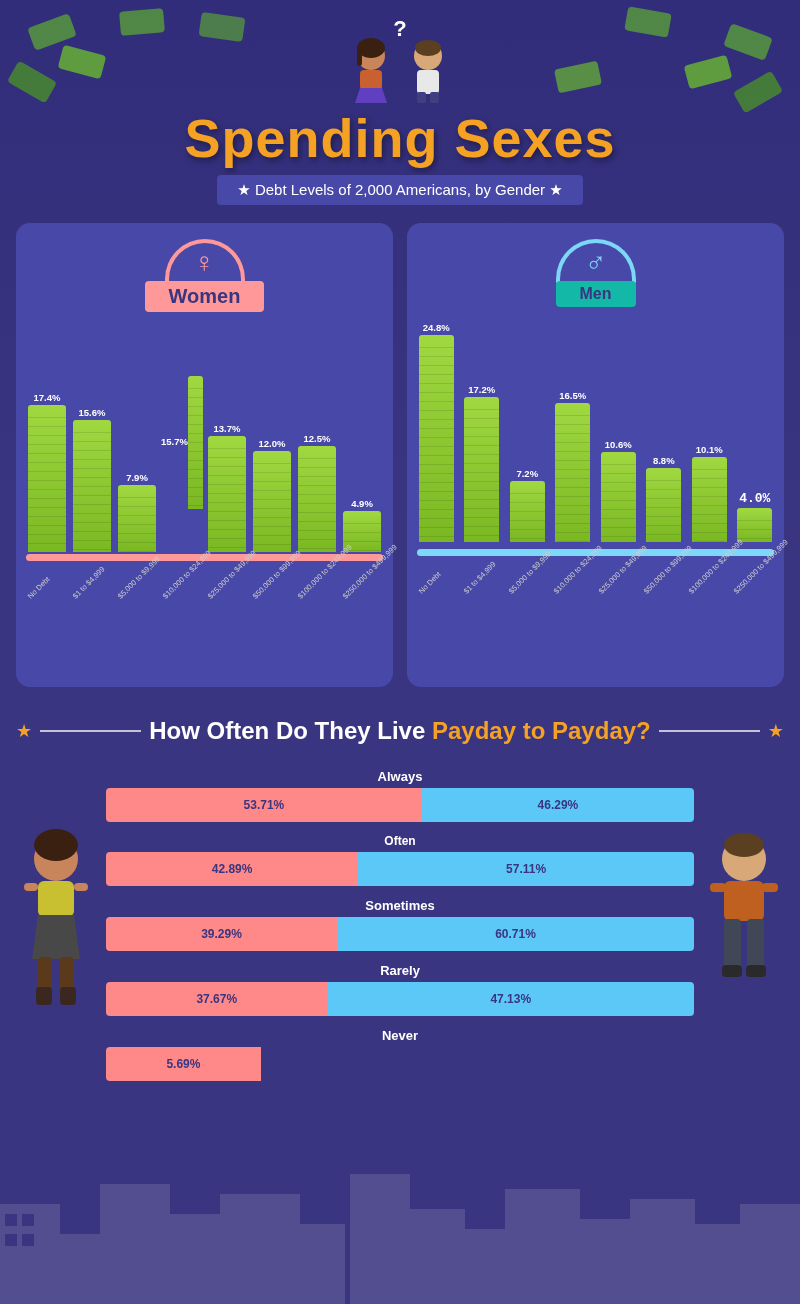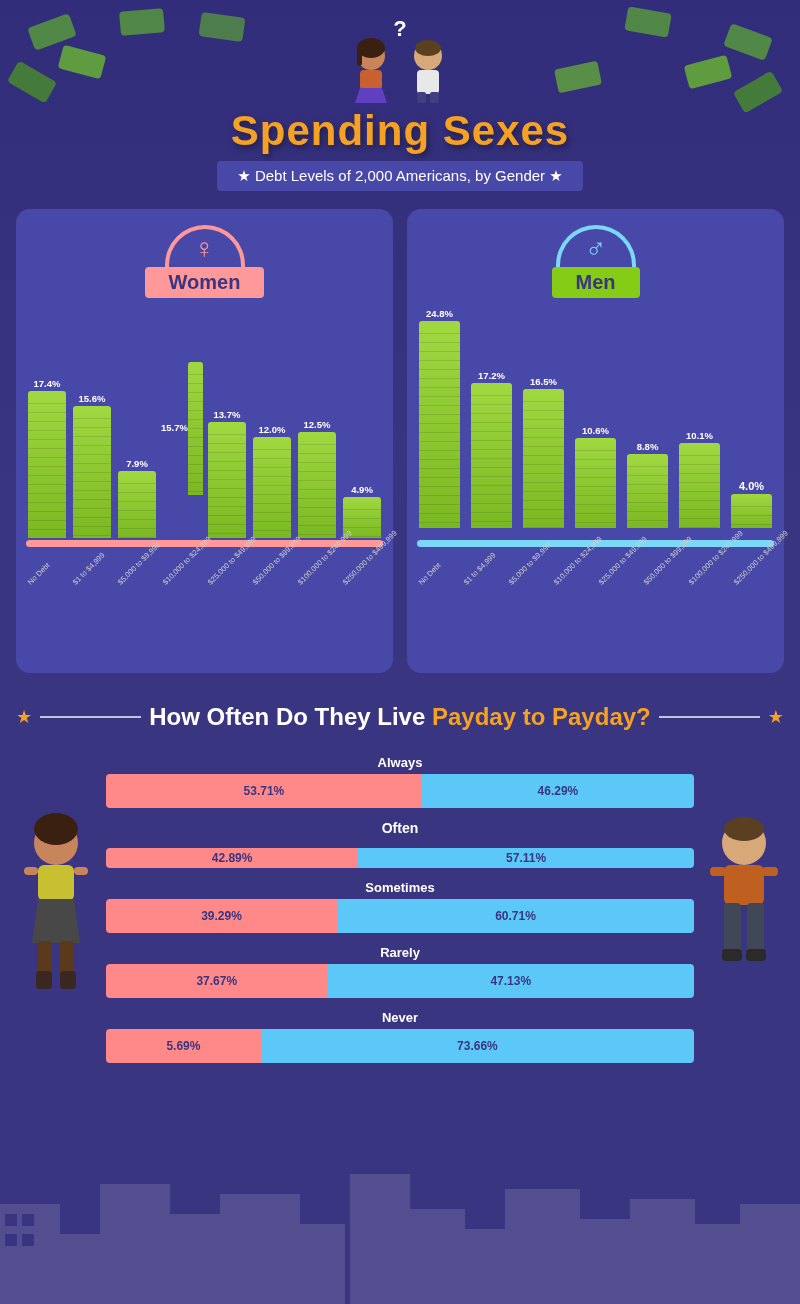--- a/index.html
+++ b/index.html
@@ -85,21 +85,21 @@
 
             <rect x="16" y="32" width="22" height="24" rx="4" fill="#e8e8e8"></rect>
 
             <rect x="16" y="54" width="9" height="11" rx="2" fill="#404080"></rect>
             <rect x="29" y="54" width="9" height="11" rx="2" fill="#404080"></rect>
           </svg>
         </div>
       </div>
     </div>
 
-    <div style="font-size:42px;font-weight:900;color:#f4a124;letter-spacing:1px;text-shadow:2px 3px 6px rgba(0,0,0,0.4);">Spending Sexes</div>
+    <div style="font-size:54px;font-weight:900;color:#f4a124;letter-spacing:1px;text-shadow:2px 3px 6px rgba(0,0,0,0.4);">Spending Sexes</div>
     <div style="display:inline-block;background:#4848a8;color:#fff;font-size:15px;padding:6px 20px;border-radius:4px;margin-top:6px;">★  Debt Levels of 2,000 Americans, by Gender  ★</div>
   </div>
 
   <div style="display:flex;gap:14px;padding:10px 16px 20px;position:relative;z-index:2;">
 
     <div style="flex:1;background:#4848a8;border-radius:14px;padding:16px 10px 60px;position:relative;">
 
       <div style="display:flex;flex-direction:column;align-items:center;margin-bottom:10px;">
         <div style="width:80px;height:44px;border:4px solid #f99;border-bottom:none;border-radius:40px 40px 0 0;display:flex;align-items:center;justify-content:center;">
           <span style="color:#f99;font-size:28px;">♀</span>
@@ -190,38 +190,44 @@
           </div>
         </div>
     </div>
 
     <div style="flex:1;background:#4848a8;border-radius:14px;padding:16px 10px 60px;position:relative;">
 
       <div style="display:flex;flex-direction:column;align-items:center;margin-bottom:10px;">
         <div style="width:80px;height:44px;border:4px solid #7dd8f8;border-bottom:none;border-radius:40px 40px 0 0;display:flex;align-items:center;justify-content:center;">
           <span style="color:#7dd8f8;font-size:28px;">♂</span>
         </div>
-        <div style="background:#84cc16;color:#3a3580;font-size:20px;font-weight:900;padding:4px 24px;border-radius:4px;margin-top:-2px;">Men</div>
+        <div style="background:#14b8a6;color:#3a3580;font-size:16px;font-weight:900;padding:4px 24px;border-radius:4px;margin-top:-2px;">Men</div>
       </div>
 
       <div style="display:flex;align-items:flex-end;gap:3px;height:230px;padding-bottom:0;position:relative;">
-        <div id="men-bars" style="display:flex;align-items:flex-start;gap:7px;width:100%;height:100%;">
+        <div id="men-bars" style="display:flex;align-items:center;gap:7px;width:100%;height:100%;">
             <div style="flex: 1 1 0%; display: flex; flex-direction: column; align-items: center; justify-content: flex-end; height: 220px; position: relative;">
               <div style="color: rgb(255, 255, 255); font-size: 9.5px; font-weight: bold; text-align: center; margin-bottom: 2px; white-space: nowrap;">24.8%</div>
               <div style="width: 90%; height: 210px; background: linear-gradient(to top, rgb(122, 184, 34), rgb(160, 216, 64)); border-radius: 3px 3px 0px 0px; position: relative; min-height: 4px;">
                 <div style="position:absolute;top:4px;left:0;right:0;bottom:0;background:repeating-linear-gradient(to bottom, transparent, transparent 8px, rgba(0,0,0,0.1) 8px, rgba(0,0,0,0.1) 9px);border-radius:3px;"></div>
               </div>
             </div>
             <div style="flex: 1 1 0%; display: flex; flex-direction: column; align-items: center; justify-content: flex-end; height: 220px; position: relative;">
               <div style="color: rgb(255, 255, 255); font-size: 9.5px; font-weight: bold; text-align: center; margin-bottom: 2px; white-space: nowrap;">17.2%</div>
               <div style="width: 90%; height: 145px; background: linear-gradient(to top, rgb(122, 184, 34), rgb(160, 216, 64)); border-radius: 3px 3px 0px 0px; position: relative; min-height: 4px;">
                 <div style="position:absolute;top:4px;left:0;right:0;bottom:0;background:repeating-linear-gradient(to bottom, transparent, transparent 8px, rgba(0,0,0,0.1) 8px, rgba(0,0,0,0.1) 9px);border-radius:3px;"></div>
               </div>
             </div>
             <div style="flex: 1 1 0%; display: flex; flex-direction: column; align-items: center; justify-content: flex-end; height: 220px; position: relative;">
+              <div style="color: rgb(255, 255, 255); font-size: 9.5px; font-weight: bold; text-align: center; margin-bottom: 2px; white-space: nowrap;">7.2%</div>
+              <div style="width: 90%; height: 61px; background: linear-gradient(to top, rgb(122, 184, 34), rgb(160, 216, 64)); border-radius: 3px 3px 0px 0px; position: relative; min-height: 4px;">
+                <div style="position:absolute;top:4px;left:0;right:0;bottom:0;background:repeating-linear-gradient(to bottom, transparent, transparent 8px, rgba(0,0,0,0.1) 8px, rgba(0,0,0,0.1) 9px);border-radius:3px;"></div>
+              </div>
+            </div>
+            <div style="flex: 1 1 0%; display: flex; flex-direction: column; align-items: center; justify-content: flex-end; height: 220px; position: relative;">
               <div style="color: rgb(255, 255, 255); font-size: 9.5px; font-weight: bold; text-align: center; margin-bottom: 2px; white-space: nowrap;">16.5%</div>
               <div style="width: 90%; height: 139px; background: linear-gradient(to top, rgb(122, 184, 34), rgb(160, 216, 64)); border-radius: 3px 3px 0px 0px; position: relative; min-height: 4px;">
                 <div style="position:absolute;top:4px;left:0;right:0;bottom:0;background:repeating-linear-gradient(to bottom, transparent, transparent 8px, rgba(0,0,0,0.1) 8px, rgba(0,0,0,0.1) 9px);border-radius:3px;"></div>
               </div>
             </div>
             <div style="flex: 1 1 0%; display: flex; flex-direction: column; align-items: center; justify-content: flex-end; height: 220px; position: relative;">
               <div style="color: rgb(255, 255, 255); font-size: 9.5px; font-weight: bold; text-align: center; margin-bottom: 2px; white-space: nowrap;">10.6%</div>
               <div style="width: 90%; height: 90px; background: linear-gradient(to top, rgb(122, 184, 34), rgb(160, 216, 64)); border-radius: 3px 3px 0px 0px; position: relative; min-height: 4px;">
                 <div style="position:absolute;top:4px;left:0;right:0;bottom:0;background:repeating-linear-gradient(to bottom, transparent, transparent 8px, rgba(0,0,0,0.1) 8px, rgba(0,0,0,0.1) 9px);border-radius:3px;"></div>
               </div>
@@ -232,21 +238,21 @@
                 <div style="position:absolute;top:4px;left:0;right:0;bottom:0;background:repeating-linear-gradient(to bottom, transparent, transparent 8px, rgba(0,0,0,0.1) 8px, rgba(0,0,0,0.1) 9px);border-radius:3px;"></div>
               </div>
             </div>
             <div style="flex: 1 1 0%; display: flex; flex-direction: column; align-items: center; justify-content: flex-end; height: 220px; position: relative;">
               <div style="color: rgb(255, 255, 255); font-size: 9.5px; font-weight: bold; text-align: center; margin-bottom: 2px; white-space: nowrap;">10.1%</div>
               <div style="width: 90%; height: 85px; background: linear-gradient(to top, rgb(122, 184, 34), rgb(160, 216, 64)); border-radius: 3px 3px 0px 0px; position: relative; min-height: 4px;">
                 <div style="position:absolute;top:4px;left:0;right:0;bottom:0;background:repeating-linear-gradient(to bottom, transparent, transparent 8px, rgba(0,0,0,0.1) 8px, rgba(0,0,0,0.1) 9px);border-radius:3px;"></div>
               </div>
             </div>
             <div style="flex: 1 1 0%; display: flex; flex-direction: column; align-items: center; justify-content: flex-end; height: 220px; position: relative;">
-              <div style="color: rgb(255, 255, 255); font-size: 11px; font-weight: bold; text-align: center; margin-bottom: 2px; white-space: nowrap;">4.0%</div>
+              <div style="color: rgb(255, 255, 255); font-size: 13px; font-weight: bold; text-align: center; margin-bottom: 2px; white-space: nowrap; font-family: Liberation Mono, monospace;">4.0%</div>
               <div style="width: 90%; height: 34px; background: linear-gradient(to top, rgb(122, 184, 34), rgb(160, 216, 64)); border-radius: 3px 3px 0px 0px; position: relative; min-height: 4px;">
                 <div style="position:absolute;top:4px;left:0;right:0;bottom:0;background:repeating-linear-gradient(to bottom, transparent, transparent 8px, rgba(0,0,0,0.1) 8px, rgba(0,0,0,0.1) 9px);border-radius:3px;"></div>
               </div>
             </div>
           </div>
       </div>
 
       <div style="height:7px;background:#7dd8f8;border-radius:4px;margin-top:2px;"></div>
 
       <div id="men-labels" style="display:flex;gap:3px;margin-top:6px;">
@@ -314,39 +320,38 @@
           <rect x="44" y="158" width="16" height="18" rx="4" fill="#3a2820"></rect>
         </svg>
       </div>
 
       <div style="flex:1;" id="payday-bars-container">
           <div style="text-align: center; color: rgb(255, 255, 255); font-size: 13px; font-weight: bold; margin-bottom: 4px;">Always</div>
           <div style="display: flex; height: 34px; border-radius: 4px; overflow: hidden; margin-bottom: 12px;">
             <div style="background: rgb(255, 136, 136); display: flex; align-items: center; justify-content: center; color: rgb(58, 53, 128); font-size: 12px; font-weight: bold; width: 53.71%;">53.71%</div>
             <div style="background: rgb(92, 200, 248); display: flex; align-items: center; justify-content: center; color: rgb(58, 53, 128); font-size: 12px; font-weight: bold; width: 46.29%;">46.29%</div>
           </div>
-          <div style="text-align: center; color: rgb(255, 255, 255); font-size: 14px; font-weight: bold; margin-bottom: 12px;">Often</div>
-          <div style="display: flex; height: 20px; border-radius: 4px; overflow: hidden; margin-bottom: 12px;">
+          <div style="text-align: center; color: rgb(255, 255, 255); font-size: 12px; font-weight: bold; margin-bottom: 4px;">Often</div>
+          <div style="display: flex; height: 34px; border-radius: 4px; overflow: hidden; margin-bottom: 12px;">
             <div style="background: rgb(255, 136, 136); display: flex; align-items: center; justify-content: center; color: rgb(58, 53, 128); font-size: 12px; font-weight: bold; width: 42.89%;">42.89%</div>
             <div style="background: rgb(92, 200, 248); display: flex; align-items: center; justify-content: center; color: rgb(58, 53, 128); font-size: 12px; font-weight: bold; width: 57.11%;">57.11%</div>
           </div>
           <div style="text-align: center; color: rgb(255, 255, 255); font-size: 13px; font-weight: bold; margin-bottom: 4px;">Sometimes</div>
           <div style="display: flex; height: 34px; border-radius: 4px; overflow: hidden; margin-bottom: 12px;">
             <div style="background: rgb(255, 136, 136); display: flex; align-items: center; justify-content: center; color: rgb(58, 53, 128); font-size: 12px; font-weight: bold; width: 39.29%;">39.29%</div>
             <div style="background: rgb(92, 200, 248); display: flex; align-items: center; justify-content: center; color: rgb(58, 53, 128); font-size: 12px; font-weight: bold; width: 60.71%;">60.71%</div>
           </div>
           <div style="text-align: center; color: rgb(255, 255, 255); font-size: 13px; font-weight: bold; margin-bottom: 4px;">Rarely</div>
           <div style="display: flex; height: 34px; border-radius: 4px; overflow: hidden; margin-bottom: 12px;">
             <div style="background: rgb(255, 136, 136); display: flex; align-items: center; justify-content: center; color: rgb(58, 53, 128); font-size: 12px; font-weight: bold; width: 37.67%;">37.67%</div>
             <div style="background: rgb(92, 200, 248); display: flex; align-items: center; justify-content: center; color: rgb(58, 53, 128); font-size: 12px; font-weight: bold; width: 62.33%;">47.13%</div>
           </div>
           <div style="text-align: center; color: rgb(255, 255, 255); font-size: 13px; font-weight: bold; margin-bottom: 4px;">Never</div>
           <div style="display: flex; height: 34px; border-radius: 4px; overflow: hidden; margin-bottom: 12px;">
             <div style="background: rgb(255, 136, 136); display: flex; align-items: center; justify-content: center; color: rgb(58, 53, 128); font-size: 12px; font-weight: bold; width: 26.34%;">5.69%</div>
-            <div style="background: rgb(92, 200, 248); display: flex; align-items: center; justify-content: center; color: rgb(58, 53, 128); font-size: 12px; font-weight: bold; width: 73.66%;">73.66%</div>
           </div>
         </div>
 
       <div style="width:80px;flex-shrink:0;">
         <svg width="80" height="200" viewBox="0 0 80 200">
 
           <circle cx="40" cy="30" r="22" fill="#d8a878"></circle>
 
           <ellipse cx="40" cy="16" rx="20" ry="12" fill="#5a4020"></ellipse>
 

